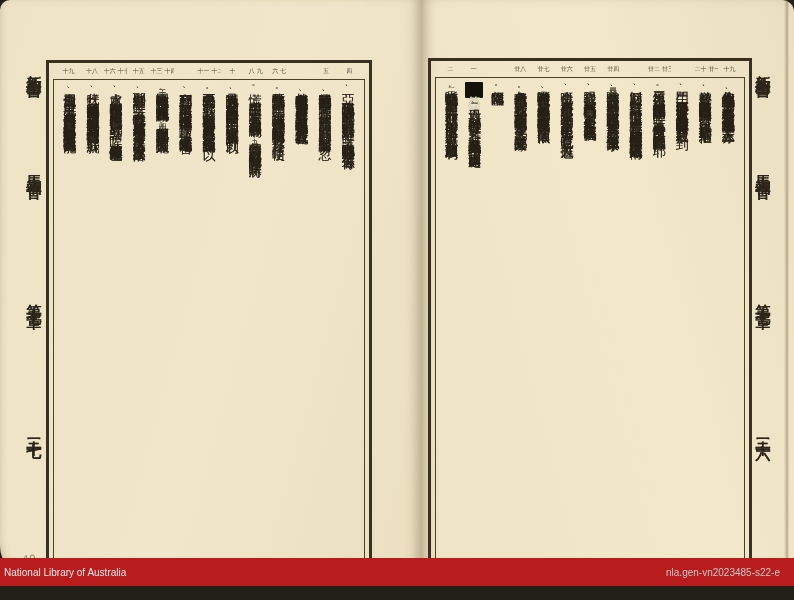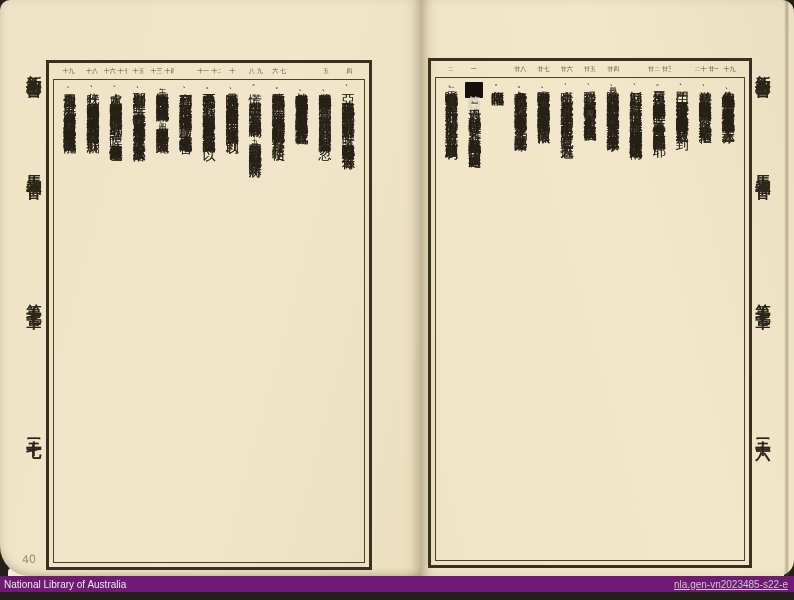--- a/index.html
+++ b/index.html
@@ -78,26 +78,26 @@
   .sh-pagenum{top:426px;}
   .side-head-left{left:24px;}
   .side-head-right{left:332px;}
   
   .pencil{
     position:absolute;left:22px;top:553px;font-size:11px;color:#998f74;
     transform:rotate(-4deg);font-family:"DejaVu Sans",sans-serif;
   }
   
   .bottom-bar{
-    position:absolute;left:0;right:0;bottom:8px;height:16px;background:#701a75;
+    position:absolute;left:0;right:0;bottom:14px;height:28px;background:#b91c1c;
     display:flex;justify-content:space-between;align-items:center;
     font-family:"Liberation Sans",sans-serif;font-size:10px;
   }
   .bar-left{color:#e9e9e9;padding-left:4px;}
-  .bar-right{color:#c9c9c9;padding-right:6px;text-decoration:underline;}
+  .bar-right{color:#c9c9c9;padding-right:14px;}
 </style>
 </head>
 <body>
 
 <div class="under-edge"></div>
 
 <div class="page page-left">
   <div class="side-head side-head-left">
     <span class="sh-title">新約全書</span>
     <span class="sh-section">馬太福音</span>

